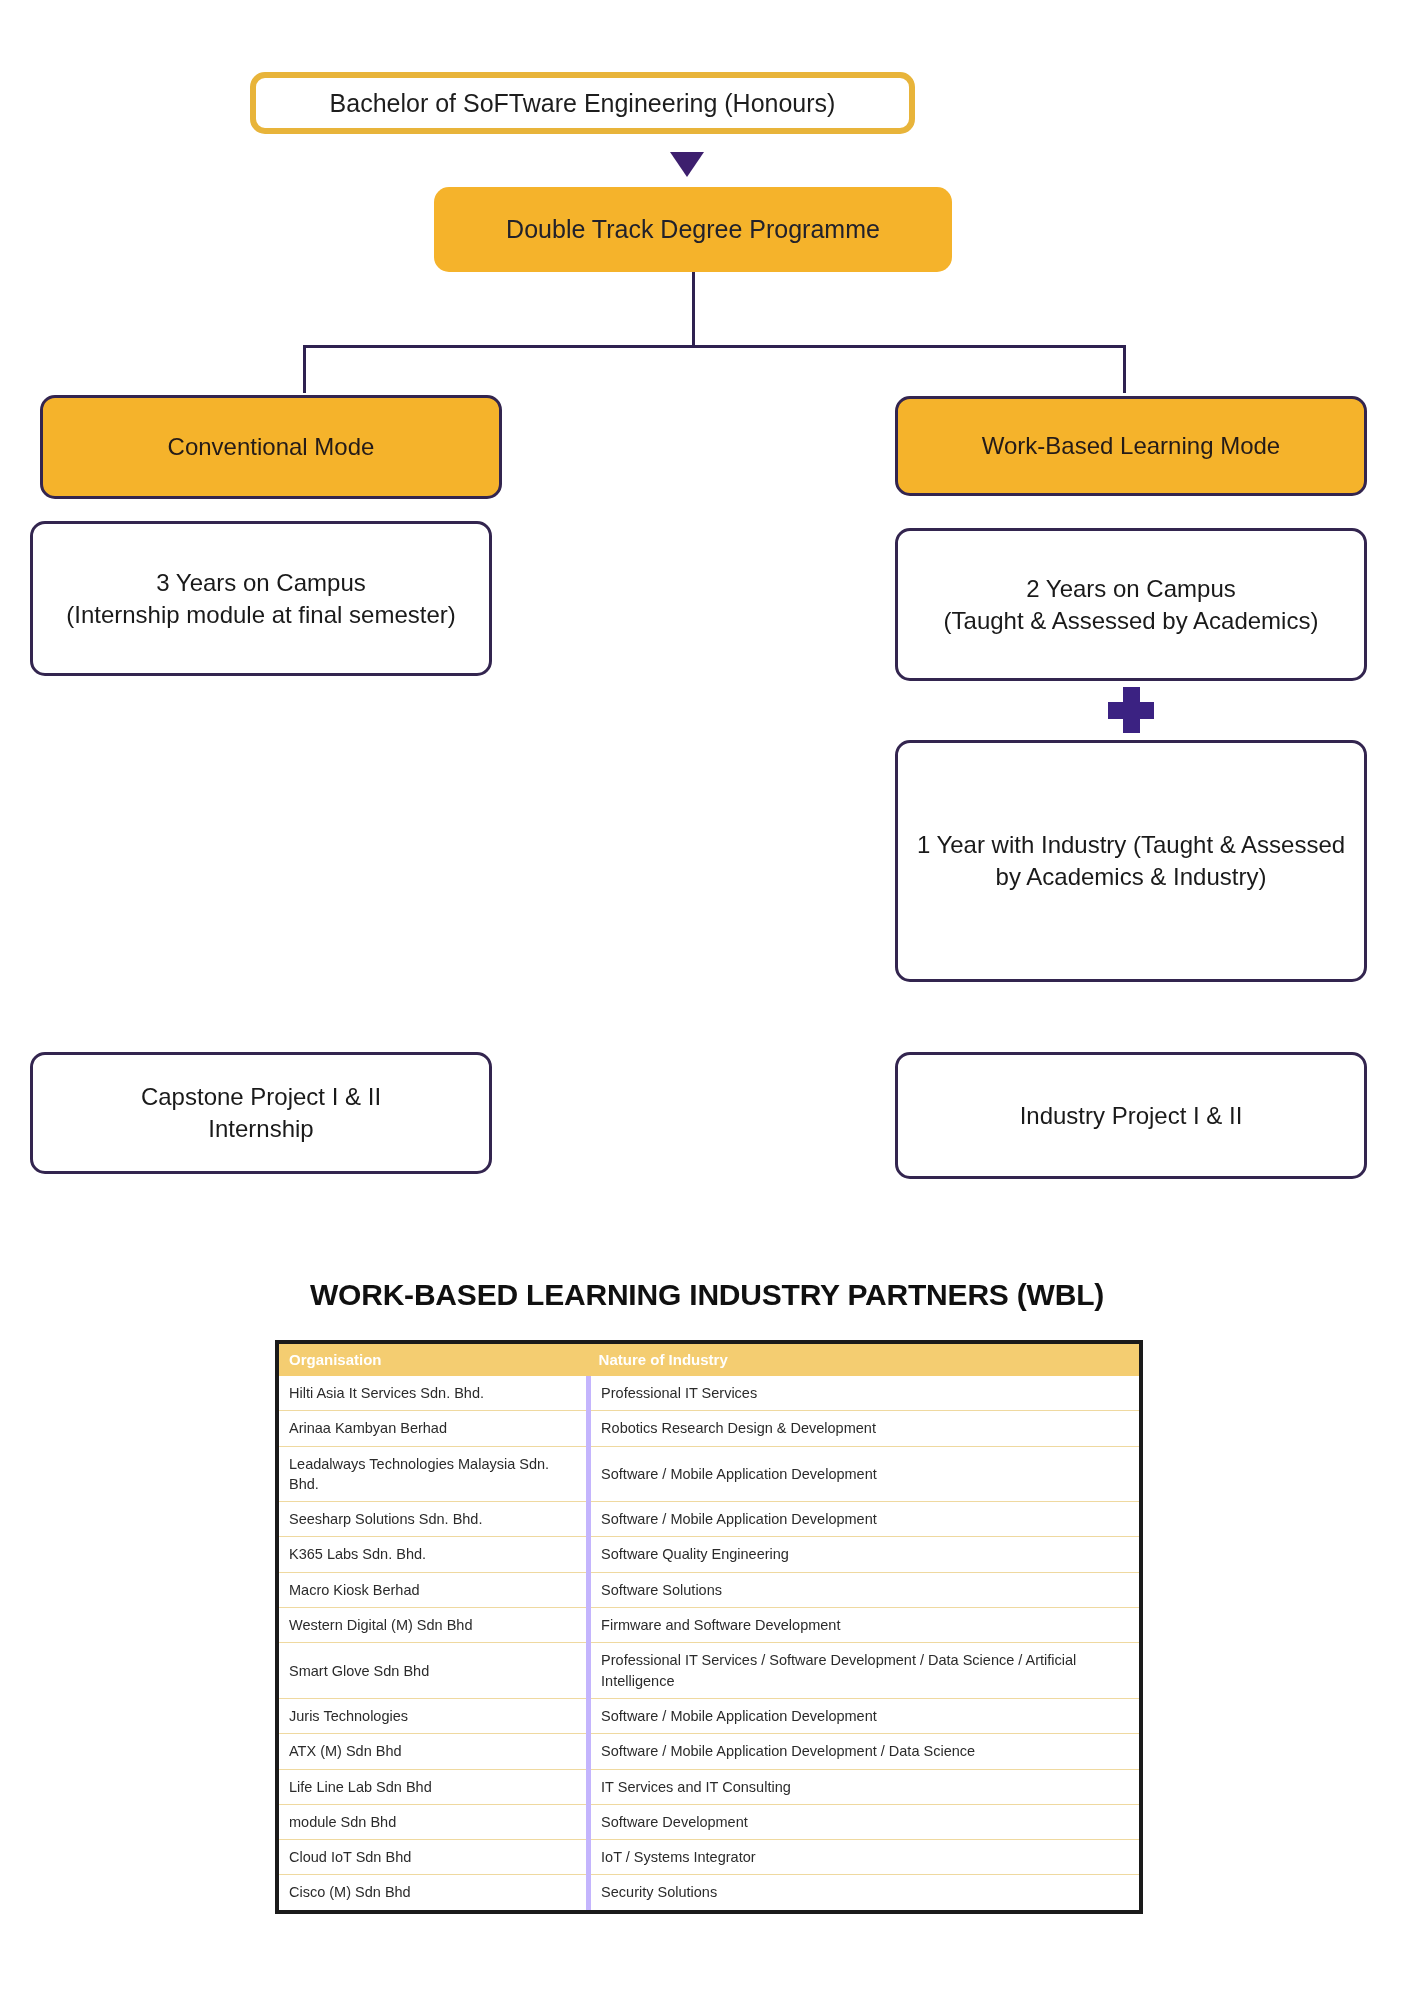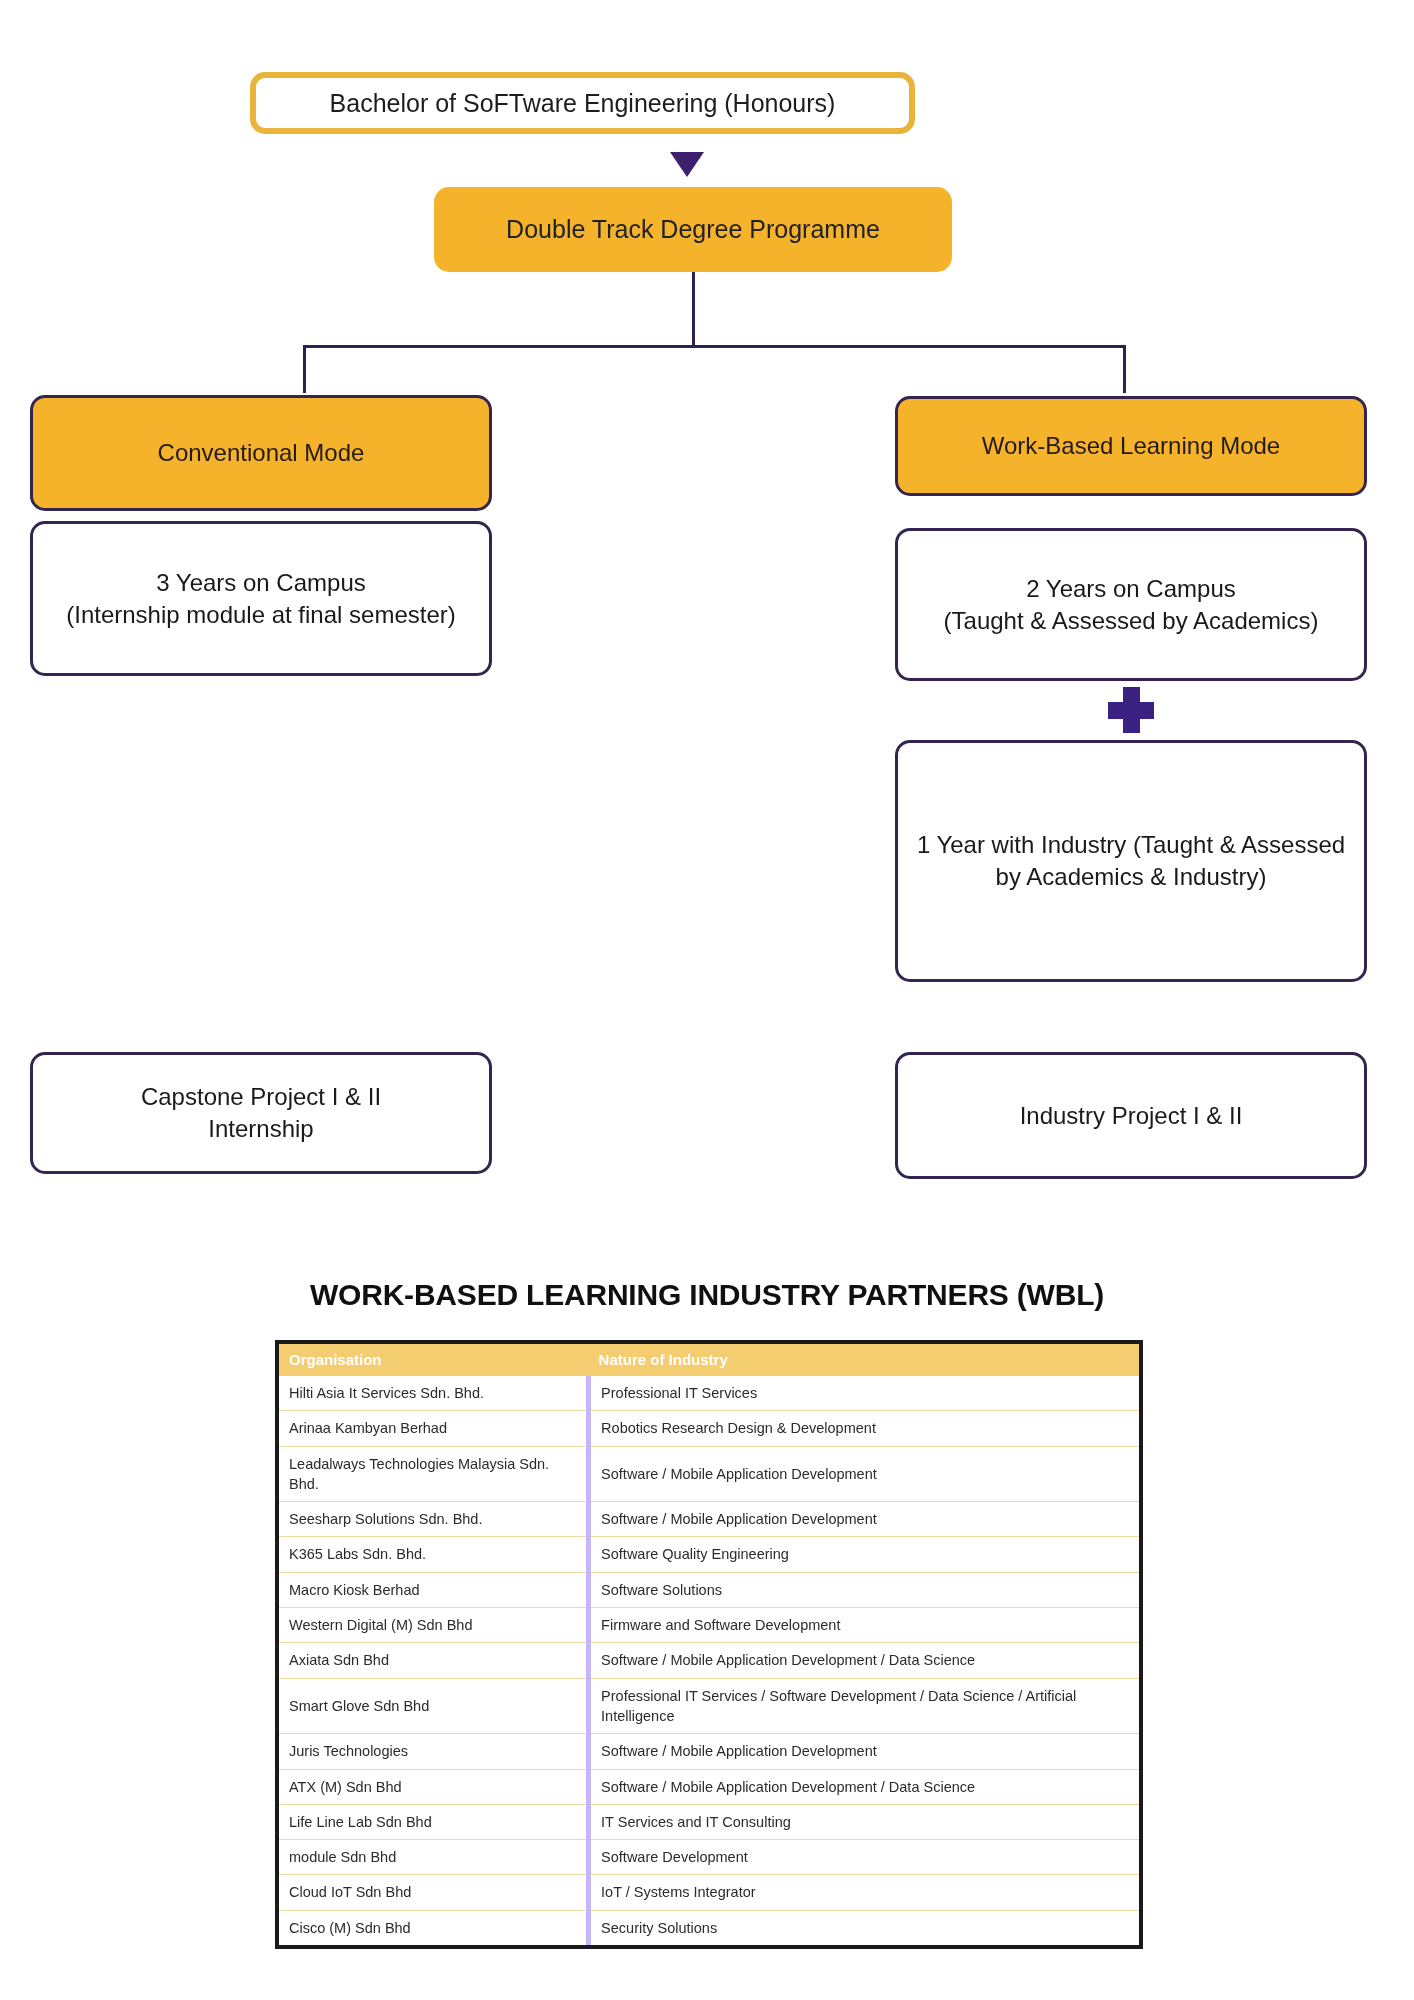--- a/index.html
+++ b/index.html
@@ -92,24 +92,24 @@
   }
 
   
   .mode-header {
     border: 3px solid #33254f;
     background: #f5b32b;
     font-size: 24px;
     color: #241b18;
   }
   #conventional-mode-box {
-    left: 30px;
+    left: 40px;
     top: 395px;
     width: 462px;
-    height: 116px;
+    height: 104px;
   }
   #wbl-mode-box {
     left: 895px;
     top: 396px;
     width: 472px;
     height: 100px;
   }
 
   
   .detail-box {
@@ -308,24 +308,20 @@
         </tr>
         <tr>
           <td class="col-org">Macro Kiosk Berhad</td>
           <td class="col-nature">Software Solutions</td>
         </tr>
         <tr>
           <td class="col-org">Western Digital (M) Sdn Bhd</td>
           <td class="col-nature">Firmware and Software Development</td>
         </tr>
         <tr>
-          <td class="col-org">Axiata Sdn Bhd</td>
-          <td class="col-nature">Software / Mobile Application Development / Data Science</td>
-        </tr>
-        <tr>
           <td class="col-org">Smart Glove Sdn Bhd</td>
           <td class="col-nature">Professional IT Services / Software Development / Data Science / Artificial Intelligence</td>
         </tr>
         <tr>
           <td class="col-org">Juris Technologies</td>
           <td class="col-nature">Software / Mobile Application Development</td>
         </tr>
         <tr>
           <td class="col-org">ATX (M) Sdn Bhd</td>
           <td class="col-nature">Software / Mobile Application Development / Data Science</td>

